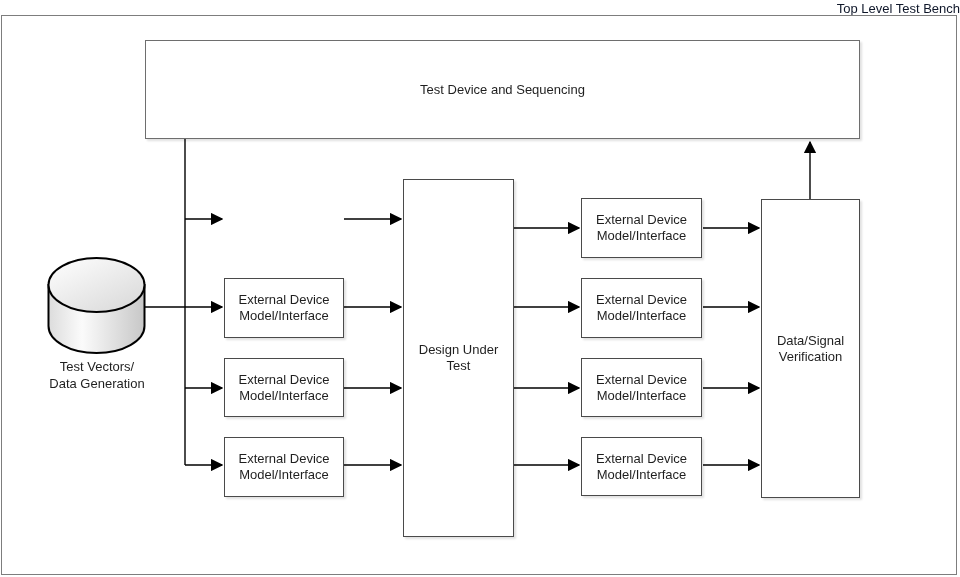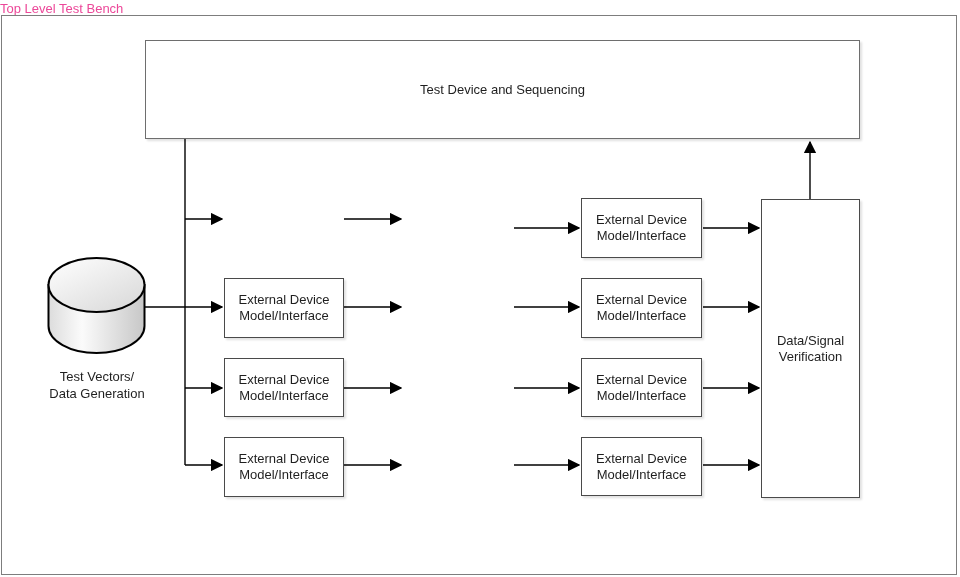--- a/index.html
+++ b/index.html
@@ -7,23 +7,23 @@
     position:relative;
     width:960px;height:577px;
     background:#ffffff;
     font-family:"Liberation Sans", sans-serif;
     color:#1f1f1f;
     overflow:hidden;
   }
   .title{
     position:absolute;
     left:0;top:1px;width:960px;
-    text-align:left;
+    text-align:right;
     font-size:13px;
-    color:#ec4899;
+    color:#0f172a;
   }
   .outer-frame{
     position:absolute;
     left:1px;top:15px;
     width:954px;height:558px;
     border:1px solid #7d7d7d;
     background:transparent;
   }
   .node{
     position:absolute;
@@ -101,36 +101,40 @@
     <g>
       <path d="M 48.5 285 L 48.5 326 A 48 27 0 0 0 144.5 326 L 144.5 285 Z" fill="url(#cylBody)" stroke="#000" stroke-width="2"></path>
       <ellipse cx="96.5" cy="285" rx="48" ry="27" fill="url(#cylTop)" stroke="#000" stroke-width="2"></ellipse>
     </g>
   </svg>
 
   <div class="node big-border" style="left:145px;top:40px;width:715px;height:99px;">
     <span>Test Device and Sequencing</span>
   </div>
 
-  <div class="caption" style="left:27px;top:368px;width:140px;">Test Vectors/
+  <div class="caption" style="left:27px;top:358px;width:140px;">Test Vectors/
 Data Generation</div>
 
   <div class="node" style="left:224px;top:278px;width:120px;height:60px;">
     <span>External Device
 Model/Interface</span>
   </div>
   <div class="node" style="left:224px;top:358px;width:120px;height:59px;">
     <span>External Device
 Model/Interface</span>
   </div>
   <div class="node" style="left:224px;top:437px;width:120px;height:60px;">
     <span>External Device
 Model/Interface</span>
   </div>
 
+  <div class="node" style="left:403px;top:179px;width:111px;height:358px;">
+    <span>Design Under
+Test</span>
+  </div>
 
   <div class="node" style="left:581px;top:198px;width:121px;height:60px;">
     <span>External Device
 Model/Interface</span>
   </div>
   <div class="node" style="left:581px;top:278px;width:121px;height:60px;">
     <span>External Device
 Model/Interface</span>
   </div>
   <div class="node" style="left:581px;top:358px;width:121px;height:59px;">

